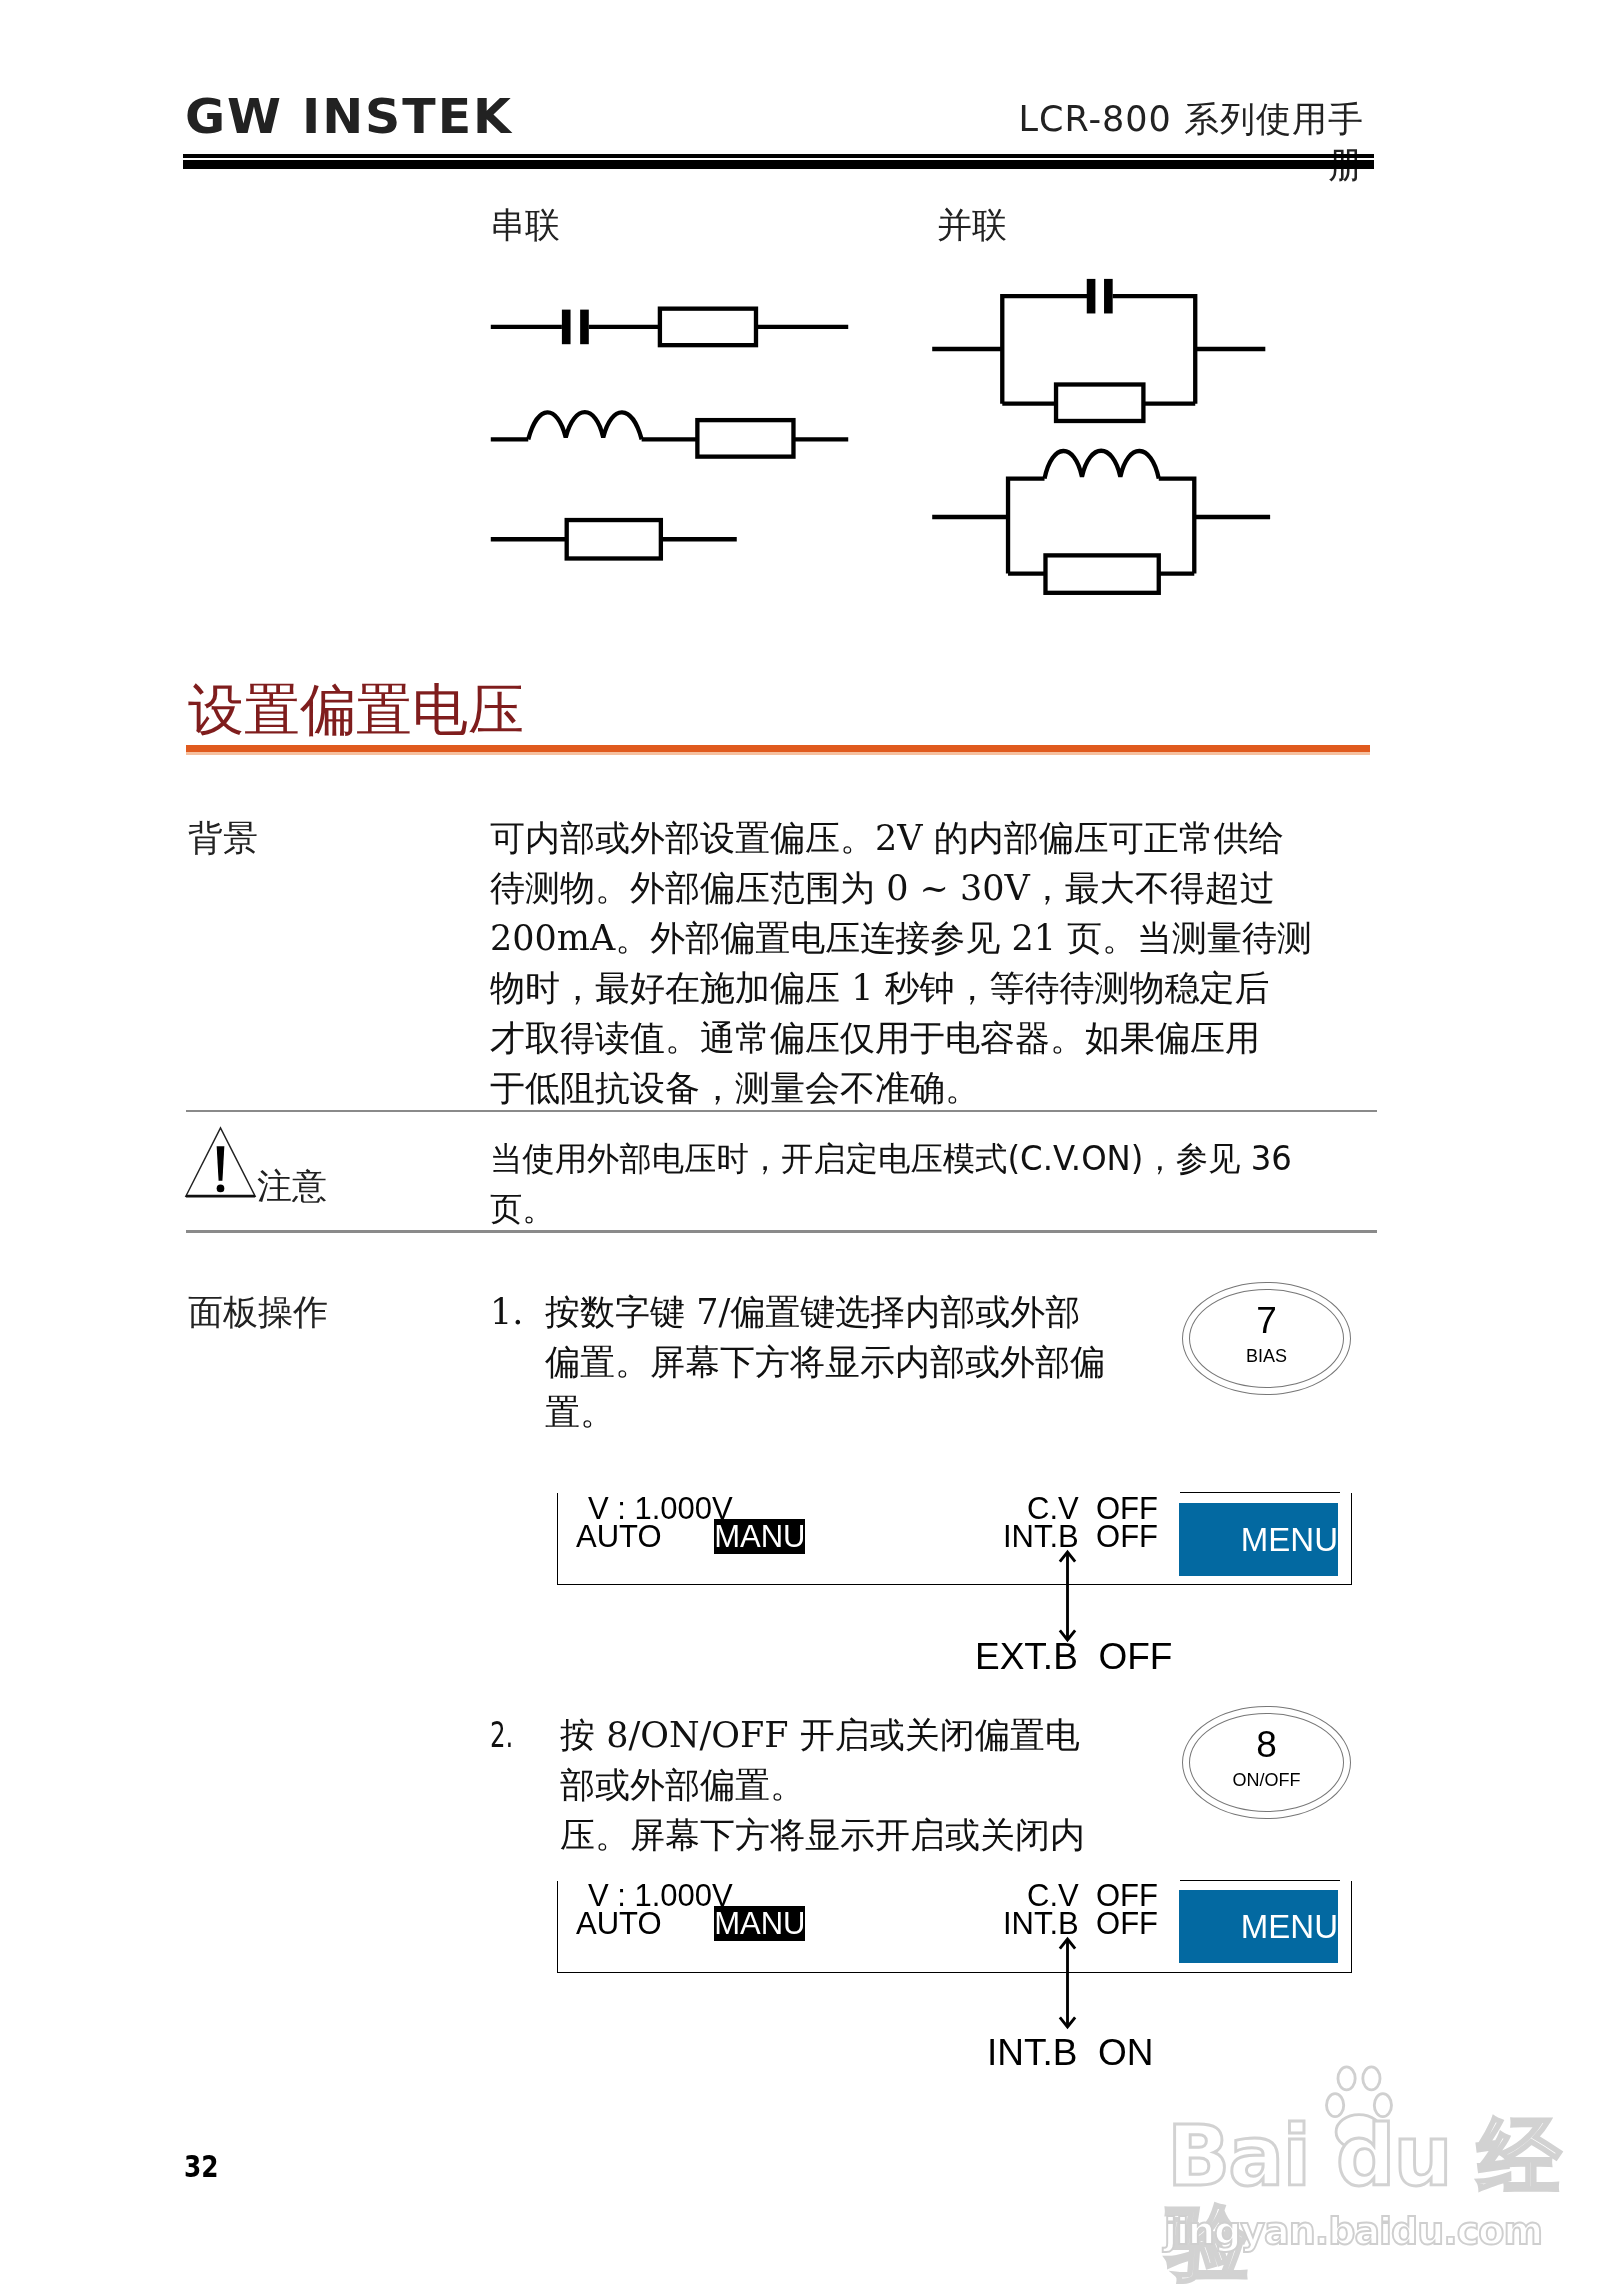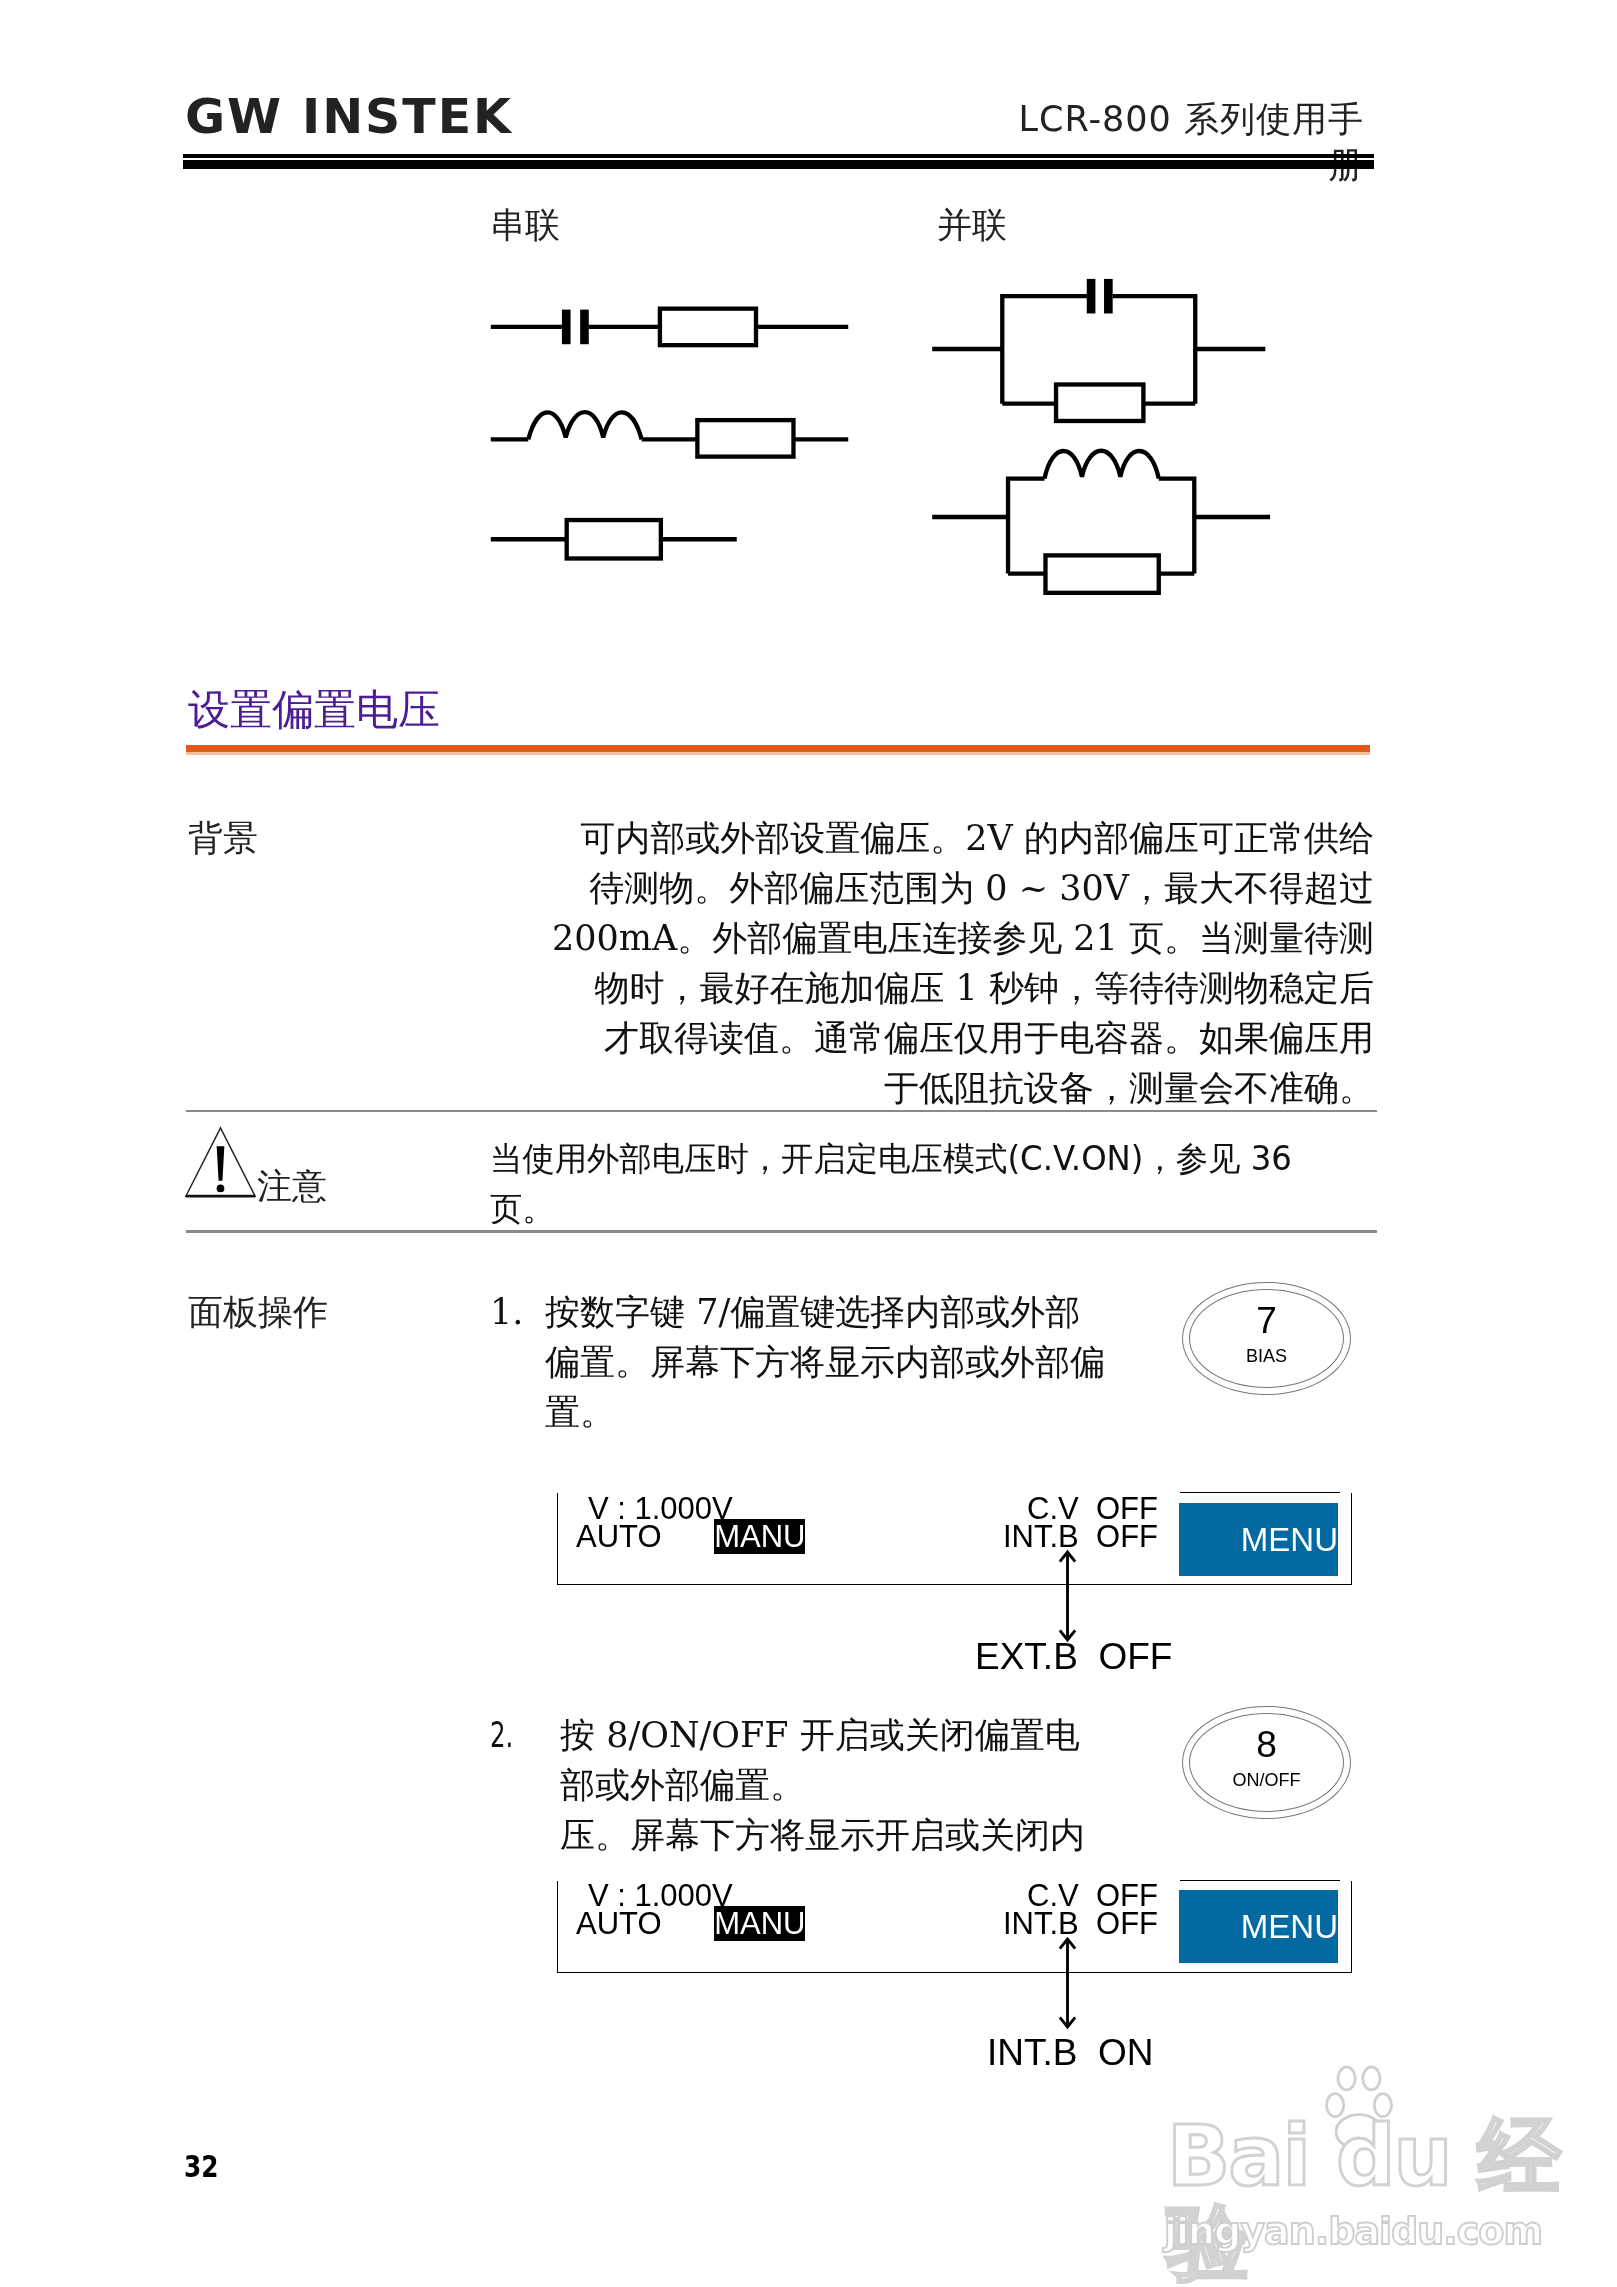--- a/index.html
+++ b/index.html
@@ -14,21 +14,21 @@
   .doc-title { left:1009px; top:96px; width:355px; text-align:right;
                font-family:"DejaVu Sans", "Liberation Sans", sans-serif; font-size:35px;
                color:#222; line-height:46px; letter-spacing:1px; }
   .rule-thin { left:183px; top:154px; width:1191px; height:3.8px; background:#000; }
   .rule-thick { left:183px; top:160px; width:1191px; height:8.6px; background:#000; }
 
   
   .circ-label { font-size:35px; line-height:38px; color:#222; }
 
   
-  .sec-heading { left:188px; top:684px; font-size:42px; line-height:52px; color:#4c1d95; }
+  .sec-heading { left:188px; top:684px; font-size:56px; line-height:52px; color:#7f1d1d; }
   .sec-rule { left:186px; top:745px; width:1184px; height:6.7px; background:#e05a1e; }
   .sec-rule-light { left:186px; top:752px; width:1184px; height:2.9px; background:#f5c09f; }
 
   .row-label { font-size:35px; line-height:50px; color:#222;text-align:right; }
   .body-text { left:490px; width:884px; font-size:35px; line-height:50px; color:#111; }
   .body-text .ln { display:block; white-space:nowrap; }
 
   .sep { left:186px; width:1191px; height:1.9px; background:#8a8a8a; }
   .sep-thick { left:186px; width:1191px; height:2.9px; background:#8a8a8a; }
 
@@ -128,21 +128,21 @@
       <line x1="256" y1="337" x2="293" y2="337"></line>
     </g>
   </g>
 </svg>
 
 <div class="abs sec-heading">设置偏置电压</div>
 <div class="abs sec-rule"></div>
 <div class="abs sec-rule-light"></div>
 
 <div class="abs row-label" style="left:188px; top:813px;">背景</div>
-<div class="abs body-text" style="top:813px;text-align:right;">
+<div class="abs body-text" style="top:813px;">
   <span class="ln">可内部或外部设置偏压。2V 的内部偏压可正常供给</span>
   <span class="ln">待测物。外部偏压范围为 0 ~ 30V，最大不得超过</span>
   <span class="ln">200mA。外部偏置电压连接参见 21 页。当测量待测</span>
   <span class="ln">物时，最好在施加偏压 1 秒钟，等待待测物稳定后</span>
   <span class="ln">才取得读值。通常偏压仅用于电容器。如果偏压用</span>
   <span class="ln">于低阻抗设备，测量会不准确。</span>
 </div>
 <div class="abs sep" style="top:1110px;"></div>
 
 <svg class="abs" style="left:183px; top:1125px;" width="75" height="75" viewBox="0 0 78 78">

